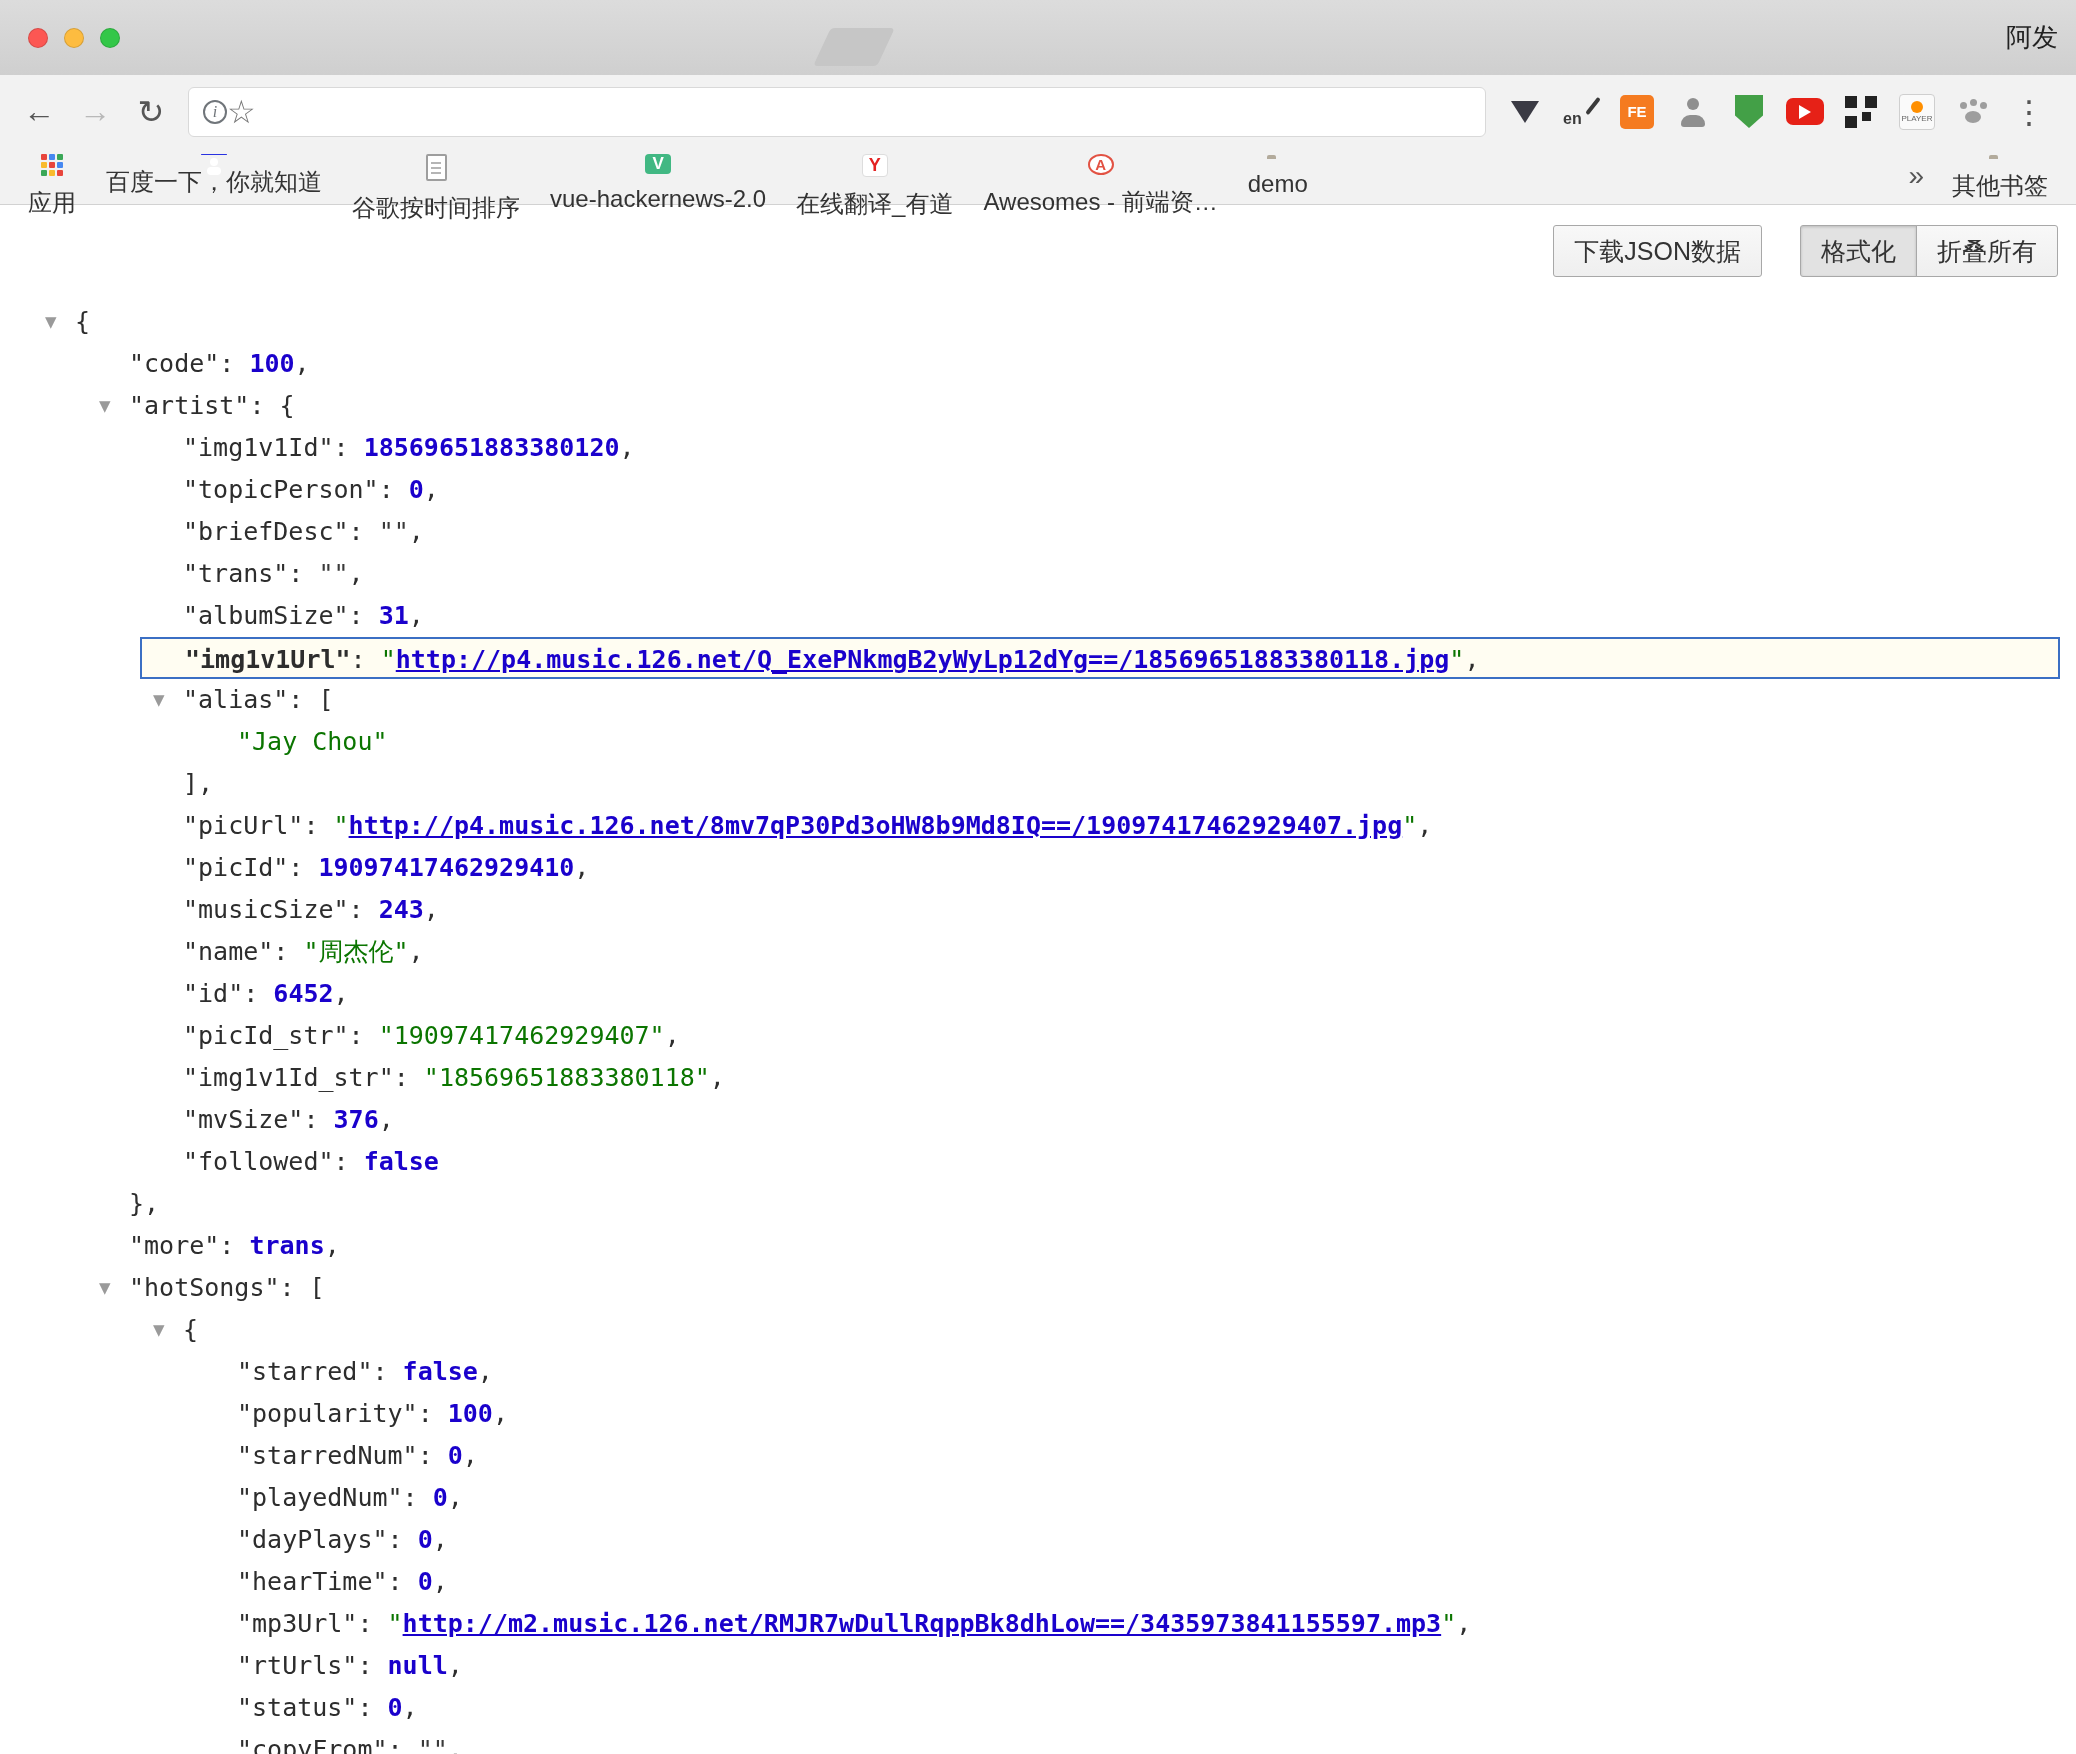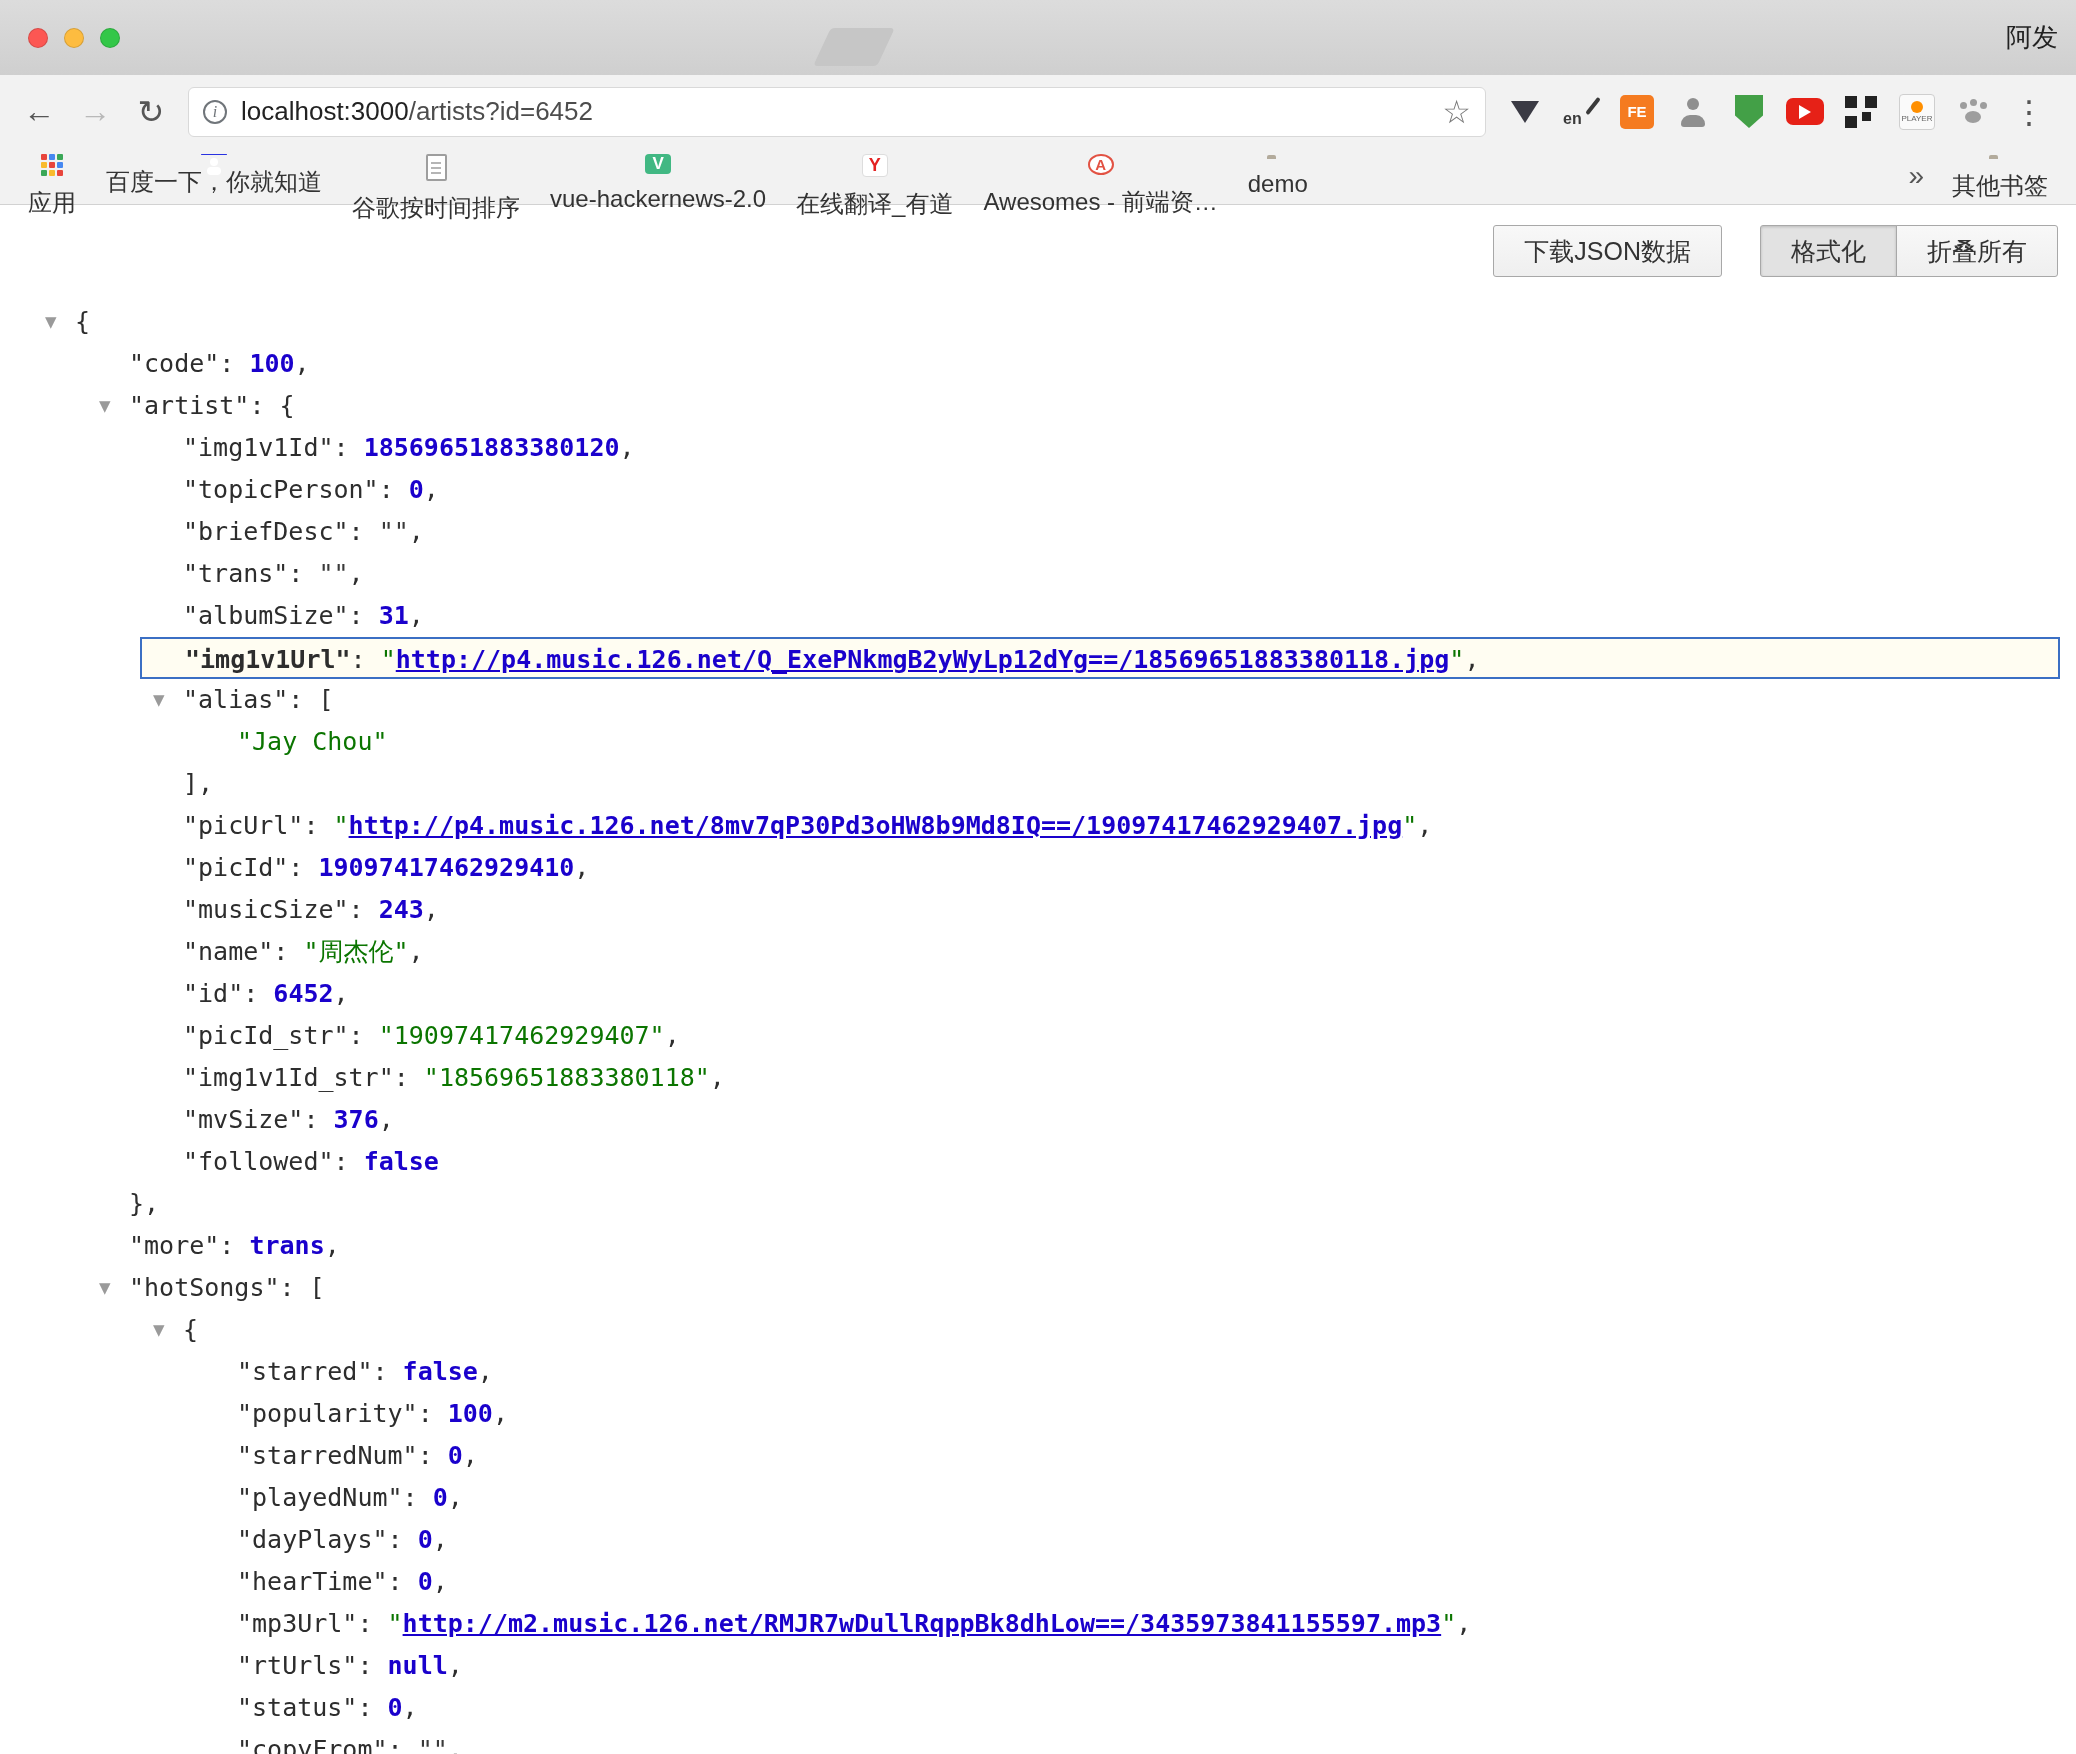--- a/index.html
+++ b/index.html
@@ -93,21 +93,21 @@
        font-weight:bold;font-size:15px;display:flex;align-items:center;justify-content:center;box-sizing:border-box;}
   .folder-icon{width:22px;height:15px;background:#b3ab9c;border-radius:2px;position:relative;margin-top:5px;}
   .folder-icon::before{content:"";position:absolute;top:-4px;left:0;width:9px;height:4px;background:#b3ab9c;border-radius:2px 2px 0 0;}
   .bm-spacer{flex:1;}
   .overflow-chevron{font-size:28px;color:#555;padding:0 10px;}
 
   
   .content{background:#fff;}
   .content-toolbar{display:flex;justify-content:flex-end;align-items:center;padding:20px 18px 0 0;gap:38px;}
   .btn{height:52px;font-size:25px;color:#333;background:linear-gradient(#f8f8f8,#efefef);
-       border:1px solid #a8a8a8;border-radius:3px;padding:0 30px;font-family:inherit;}
+       border:1px solid #a8a8a8;border-radius:3px;padding:0 20px;font-family:inherit;}
   .seg{display:flex;}
   .seg .btn{border-radius:0;}
   .seg .btn:first-child{border-radius:3px 0 0 3px;}
   .seg .btn:last-child{border-radius:0 3px 3px 0;margin-left:-1px;}
   .btn.active{background:#e2e2e2;box-shadow:inset 0 1px 3px rgba(0,0,0,.18);}
 
   
   .json-tree{font-family:"DejaVu Sans Mono",monospace;font-size:25px;margin-top:24px;}
   .json-line{position:relative;height:42px;line-height:42px;white-space:pre;box-sizing:border-box;}
   .json-line .toggle{position:absolute;top:0;font-size:15px;color:#9a9a9a;font-family:"DejaVu Sans",sans-serif;}
@@ -132,21 +132,20 @@
   <div class="newtab-btn"></div>
   <div class="profile-name">阿发</div>
 </div>
 
 <div class="navbar">
   <span class="nav-btn">←</span>
   <span class="nav-btn disabled">→</span>
   <span class="nav-btn">↻</span>
   <div class="urlbar">
     <span class="info-icon">i</span>
-    <span class="url-text"><span>localhost:3000</span><span class="url-path">/artists?id=6452</span></span>
     <span class="star">☆</span>
   </div>
   <div class="ext-strip">
     <div class="ext">
         <span class="dark-tri"></span>
       </div>
     <div class="ext">
       <span class="translate-icon">
           <span class="en">en</span>
         </span>

